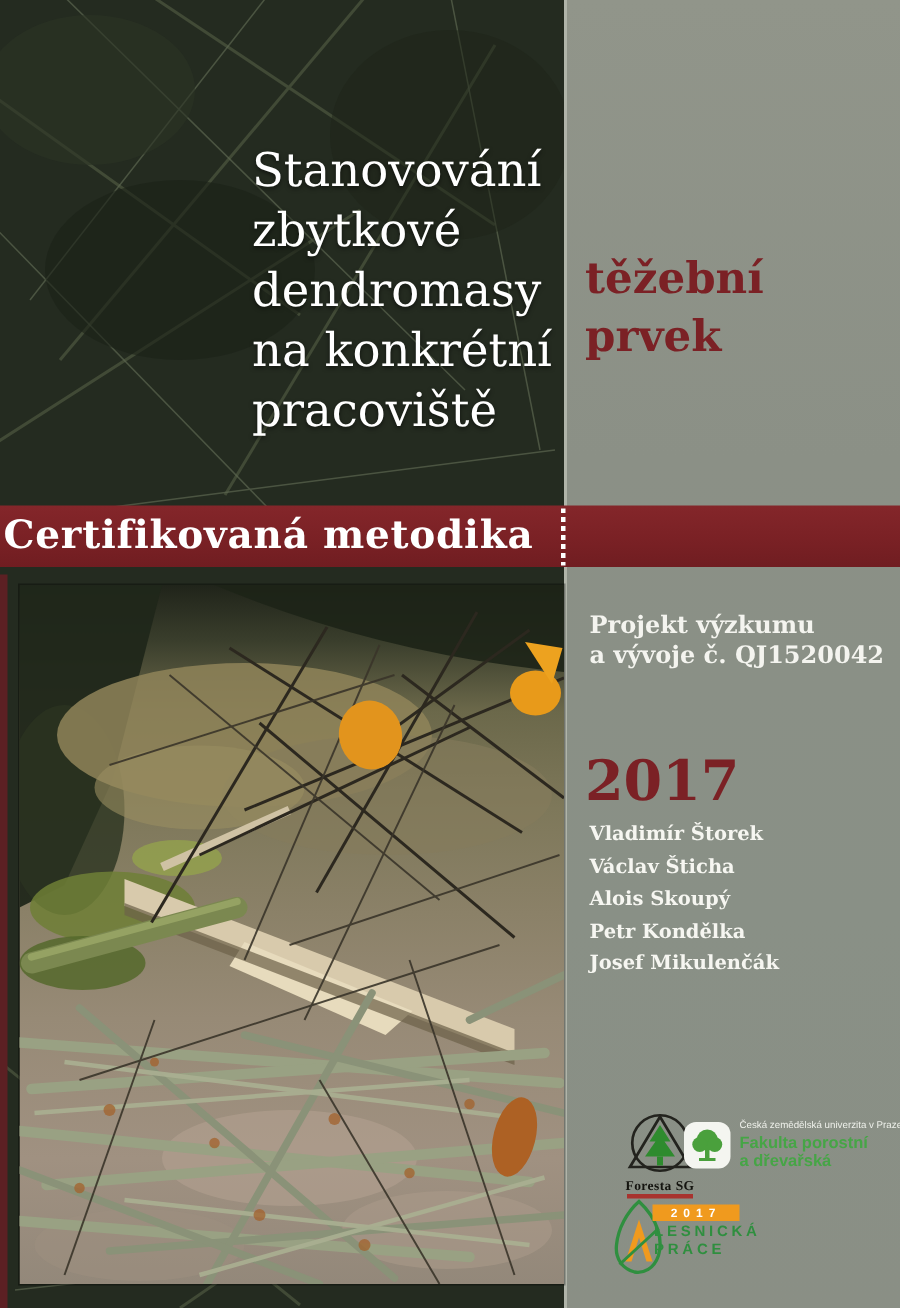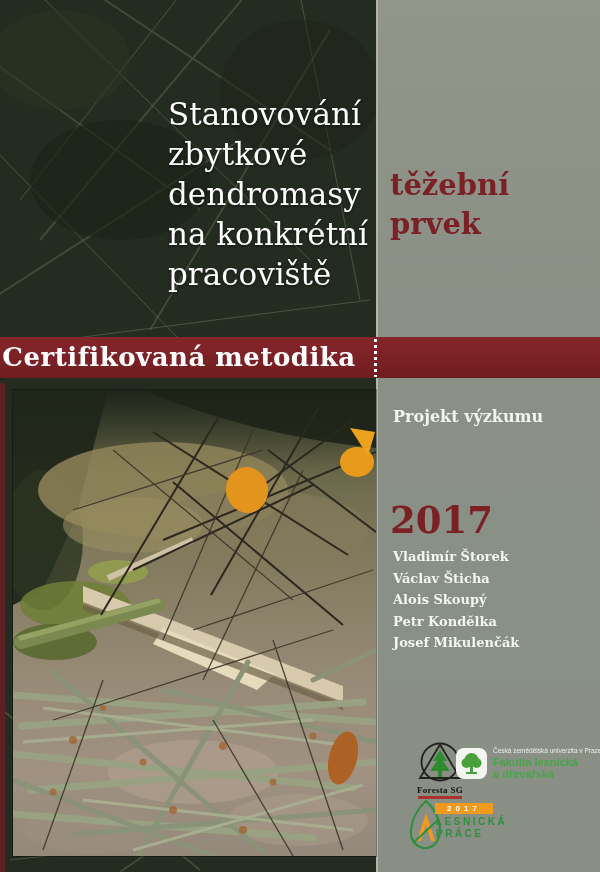--- a/index.html
+++ b/index.html
@@ -101,20 +101,21 @@
     <div>prvek</div>
   </div>
 
   <div class="banner">
     <div class="banner-text">Certifikovaná metodika</div>
   </div>
   <div class="banner-dots"></div>
 
   <div class="project">
     <div>Projekt výzkumu</div>
+    <div>a vývoje č. QJ1520042</div>
   </div>
 
   <div class="year">2017</div>
 
   <div class="authors">
     <div>Vladimír Štorek</div>
     <div>Václav Šticha</div>
     <div>Alois Skoupý</div>
     <div>Petr Kondělka</div>
     <div>Josef Mikulenčák</div>
@@ -242,21 +243,21 @@
       <svg width="31" height="31" viewBox="0 0 31 31">
         <circle cx="15.5" cy="12" r="7" fill="#4aa03c"></circle>
         <circle cx="10.5" cy="15" r="5" fill="#4aa03c"></circle>
         <circle cx="20.5" cy="15" r="5" fill="#4aa03c"></circle>
         <rect x="14" y="16" width="3" height="9" fill="#4aa03c"></rect>
         <path d="M10,25 H21" stroke="#4aa03c" stroke-width="2"></path>
       </svg>
     </div>
     <div class="czu-uni">Česká zemědělská univerzita v Praze</div>
     <div class="czu-fac">
-      <div>Fakulta lesnická</div>
+      <div>Fakulta porostní</div>
       <div>a dřevařská</div>
     </div>
   </div>
 
   <div class="logo-lp">
     <svg width="34" height="52" viewBox="0 0 34 52" style="position:absolute;left:0;top:2px;">
       <path d="M17,2 C30,14 33,28 30,38 C27,47 20,50 14,49 C6,47 1,40 2,31 C3,20 9,9 17,2 Z" fill="none" stroke="#2f8f3f" stroke-width="2.2"></path>
       <polygon points="17,14 26,42 22,42 17,26 12,42 8,42" fill="#f09a1e"></polygon>
       <line x1="4" y1="44" x2="30" y2="20" stroke="#2f8f3f" stroke-width="2"></line>
     </svg>

